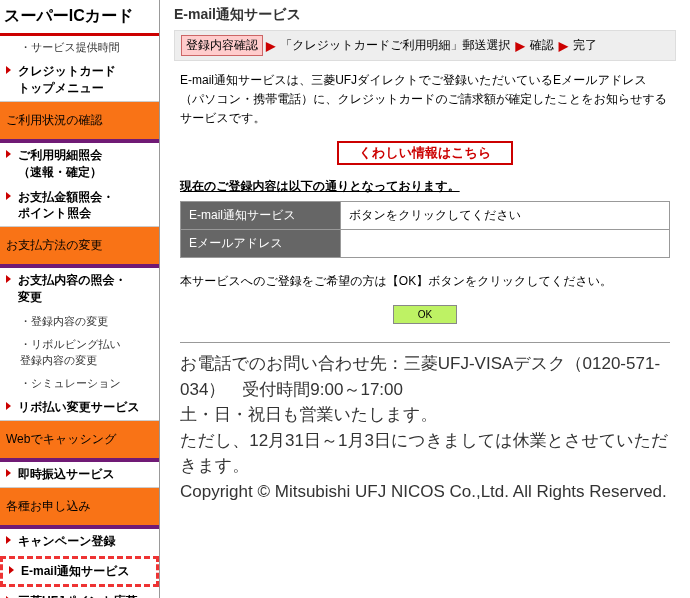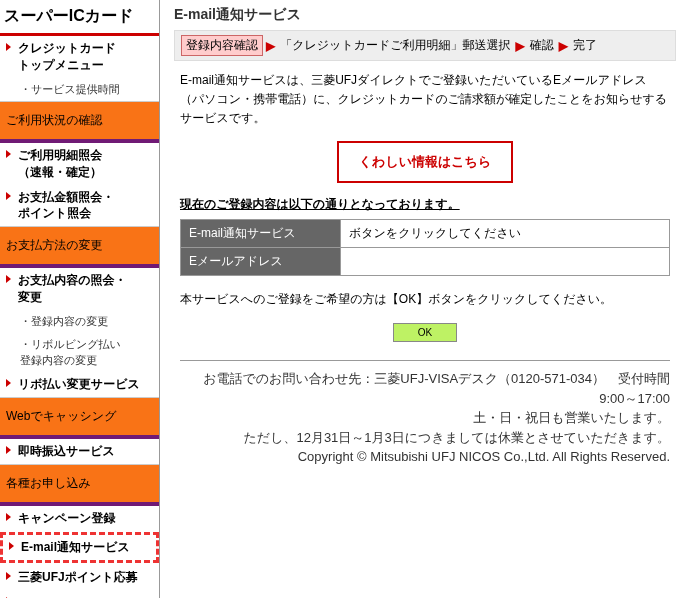--- a/index.html
+++ b/index.html
@@ -16,48 +16,49 @@
 .highlight-box { border: 3px dashed #e33; margin: 2px 0; }
 .main { flex: 1; padding: 6px 14px; }
 .page-title { font-size: 14px; font-weight: bold; color: #333; margin-bottom: 6px; }
 .breadcrumb { background: #eee; padding: 4px 6px; font-size: 12px; display: flex; align-items: center; flex-wrap: wrap; gap: 3px; border: 1px solid #ddd; }
 .breadcrumb .current { background: #fcc; border: 1px solid #c66; padding: 1px 4px; }
 .breadcrumb .step { padding: 1px 2px; }
 .breadcrumb .arrow { color: #c00; font-weight: bold; }
 .content { padding: 10px 6px; font-size: 12px; line-height: 1.6; }
 .content p { margin-bottom: 10px; }
 .info-btn-wrap { text-align: center; margin: 12px 0; }
-.info-btn { display: inline-block; border: 2px solid #c00; color: #c00; background: #fff; padding: 9px 20px; font-weight: bold; font-size: 13px; }
+.info-btn { display: inline-block; border: 2px solid #c00; color: #c00; background: #fff; padding: 0 20px; font-weight: bold; font-size: 13px; }
 .table-label { font-weight: bold; margin: 8px 0 4px; text-decoration: underline; }
 .reg-table { width: 100%; border-collapse: collapse; margin-bottom: 14px; }
 .reg-table td { border: 1px solid #999; padding: 4px 8px; font-size: 12px; }
 .reg-table td.hdr { background: #666; color: #fff; width: 160px; }
 .reg-table td.val { background: #fff; }
 .ok-wrap { text-align: center; margin: 14px 0 18px; }
 .ok-btn { padding: 3px 24px; border: 1px solid #888; background: #bef264; font-size: 10px; }
-.footer { border-top: 1px solid #999; padding-top: 8px; text-align: right; font-size: 13px; line-height: 1.5; color: #333; }
+.footer { border-top: 1px solid #999; padding-top: 8px; text-align: left; font-size: 17px; line-height: 1.5; color: #333; }
 </style>
 </head>
 <body>
 
 <div class="container">
   <div class="sidebar">
     <div class="sidebar-header">スーパーICカード</div>
 
+    <div class="menu-item sub"><span>・サービス提供時間</span></div>
     <div class="menu-item bold"><span>クレジットカード<br>トップメニュー</span></div>
-    <div class="menu-item sub"><span>・サービス提供時間</span></div>
 
     <div class="section-header">ご利用状況の確認</div>
     <div class="menu-item bold"><span>ご利用明細照会<br>（速報・確定）</span></div>
     <div class="menu-item bold"><span>お支払金額照会・<br>ポイント照会</span></div>
 
     <div class="section-header">お支払方法の変更</div>
     <div class="menu-item bold"><span>お支払内容の照会・<br>変更</span></div>
     <div class="menu-item sub"><span>・登録内容の変更</span></div>
     <div class="menu-item sub"><span>・リボルビング払い<br>登録内容の変更</span></div>
+    <div class="menu-item sub"><span>・シミュレーション</span></div>
     <div class="menu-item bold"><span>リボ払い変更サービス</span></div>
 
     <div class="section-header">Webでキャッシング</div>
     <div class="menu-item bold"><span>即時振込サービス</span></div>
 
     <div class="section-header">各種お申し込み</div>
     <div class="menu-item bold"><span>キャンペーン登録</span></div>
     <div class="highlight-box">
       <div class="menu-item bold"><span>E-mail通知サービス</span></div>
     </div>

